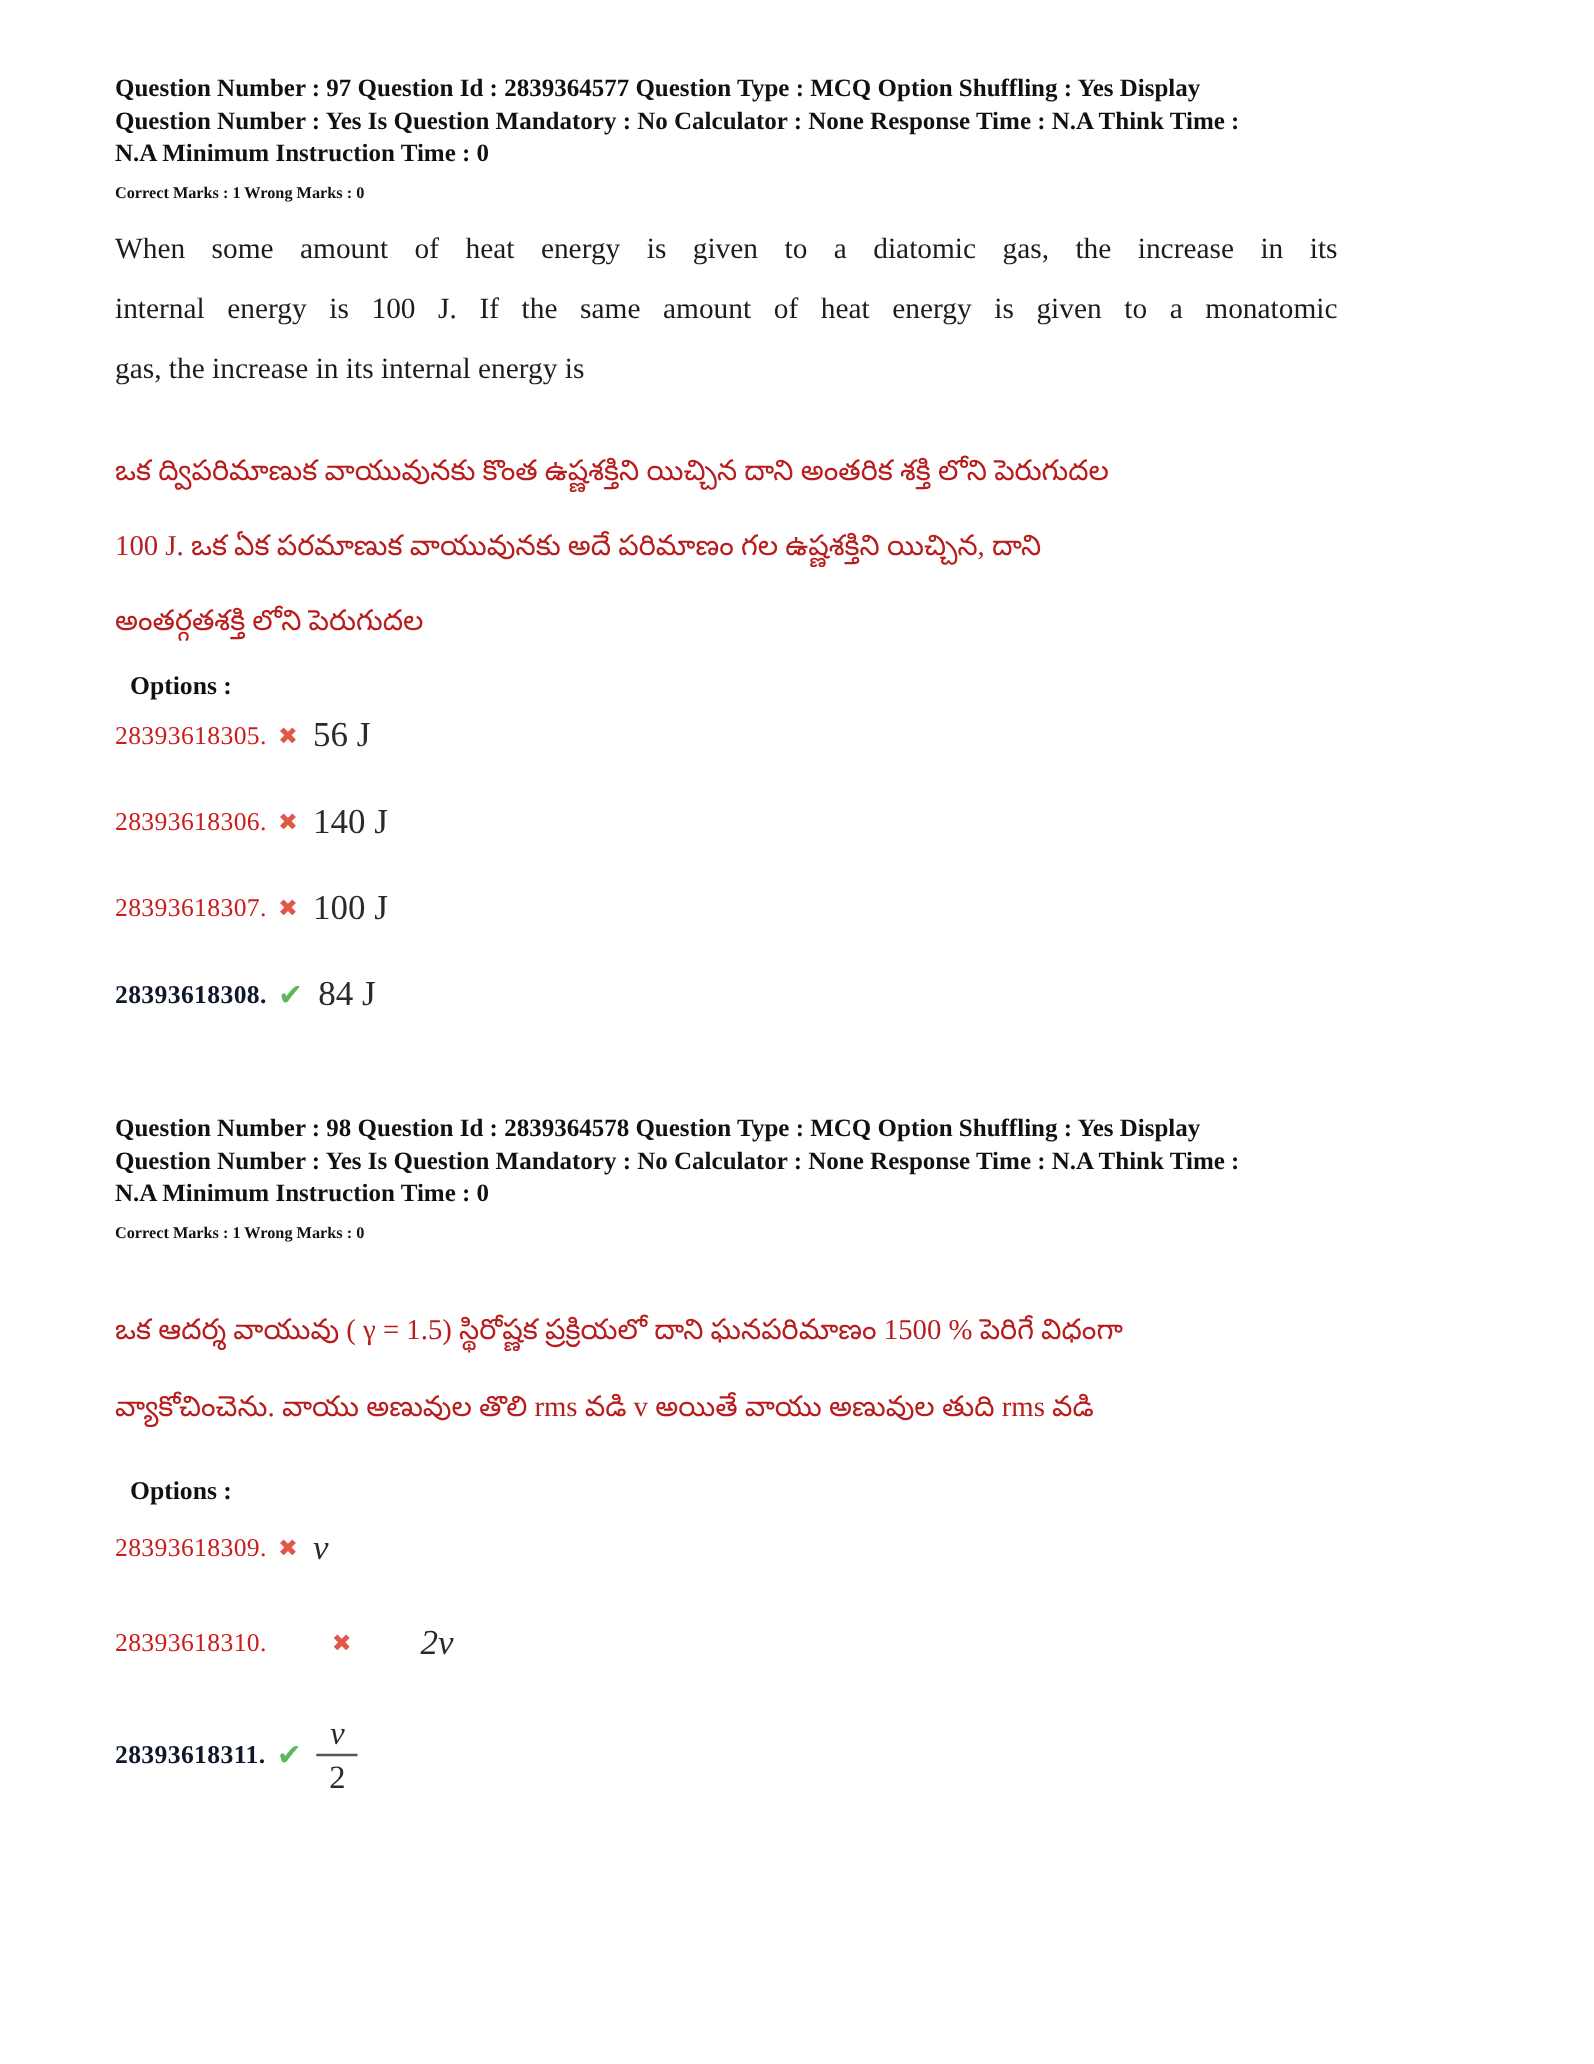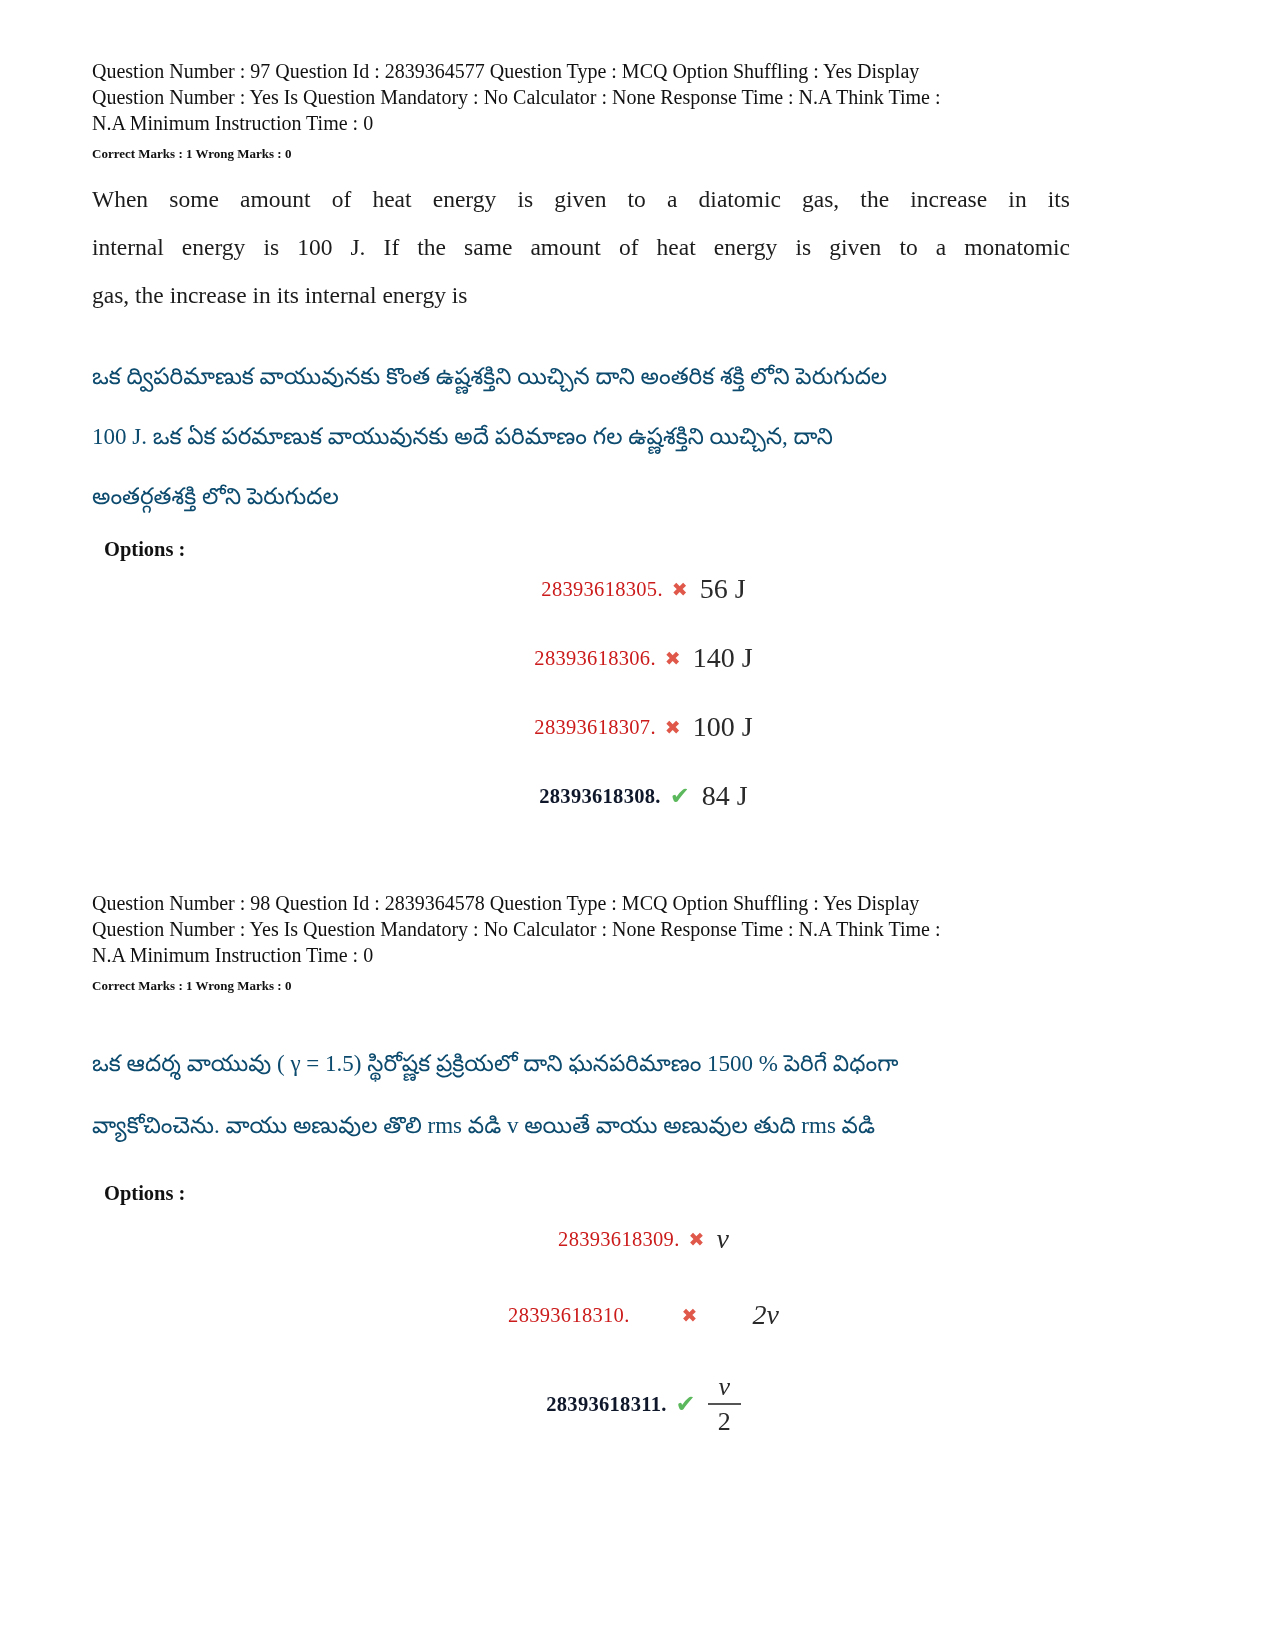--- a/index.html
+++ b/index.html
@@ -12,21 +12,21 @@
     min-height: 1651px;
     font-family: "Liberation Serif", "DejaVu Serif", serif;
     color: #1a1a1a;
     -webkit-font-smoothing: antialiased;
   }
   .page {
     padding: 58px 80px 40px 92px;
   }
   
   .meta-line {
-    font-weight: normal;
+    font-weight: bold;
     font-size: 20px;
     line-height: 26px;
     color: #111111;
   }
   .marks-line {
     font-weight: bold;
     font-size: 13px;
     line-height: 26px;
     margin-top: 5px;
     color: #111111;
@@ -42,36 +42,35 @@
   .q-en .jline {
     text-align: justify;
     text-align-last: justify;
   }
   
   .q-te {
     margin-top: 28px;
     width: 1000px;
     font-size: 23px;
     line-height: 60px;
-    color: #0c4a6e;
+    color: #b91c1c;
   }
   .options-label {
     font-weight: bold;
     font-size: 20.5px;
     line-height: 24px;
     margin-top: 10px;
     color: #111111;
     margin-left: 12px;
   }
   
   .option-row {
     display: flex;
     align-items: center;
     font-size: 20px;
-    justify-content: center;
   }
   .opt-id {
     font-size: 20.5px;
     letter-spacing: 0.3px;
   }
   .opt-id.wrong   { color: #cc1b1b; }
   .opt-id.correct { color: #0f172a; font-weight: bold; }
   .opt-marker {
     font-family: "DejaVu Sans", sans-serif;
     margin: 0 12px 0 9px;

